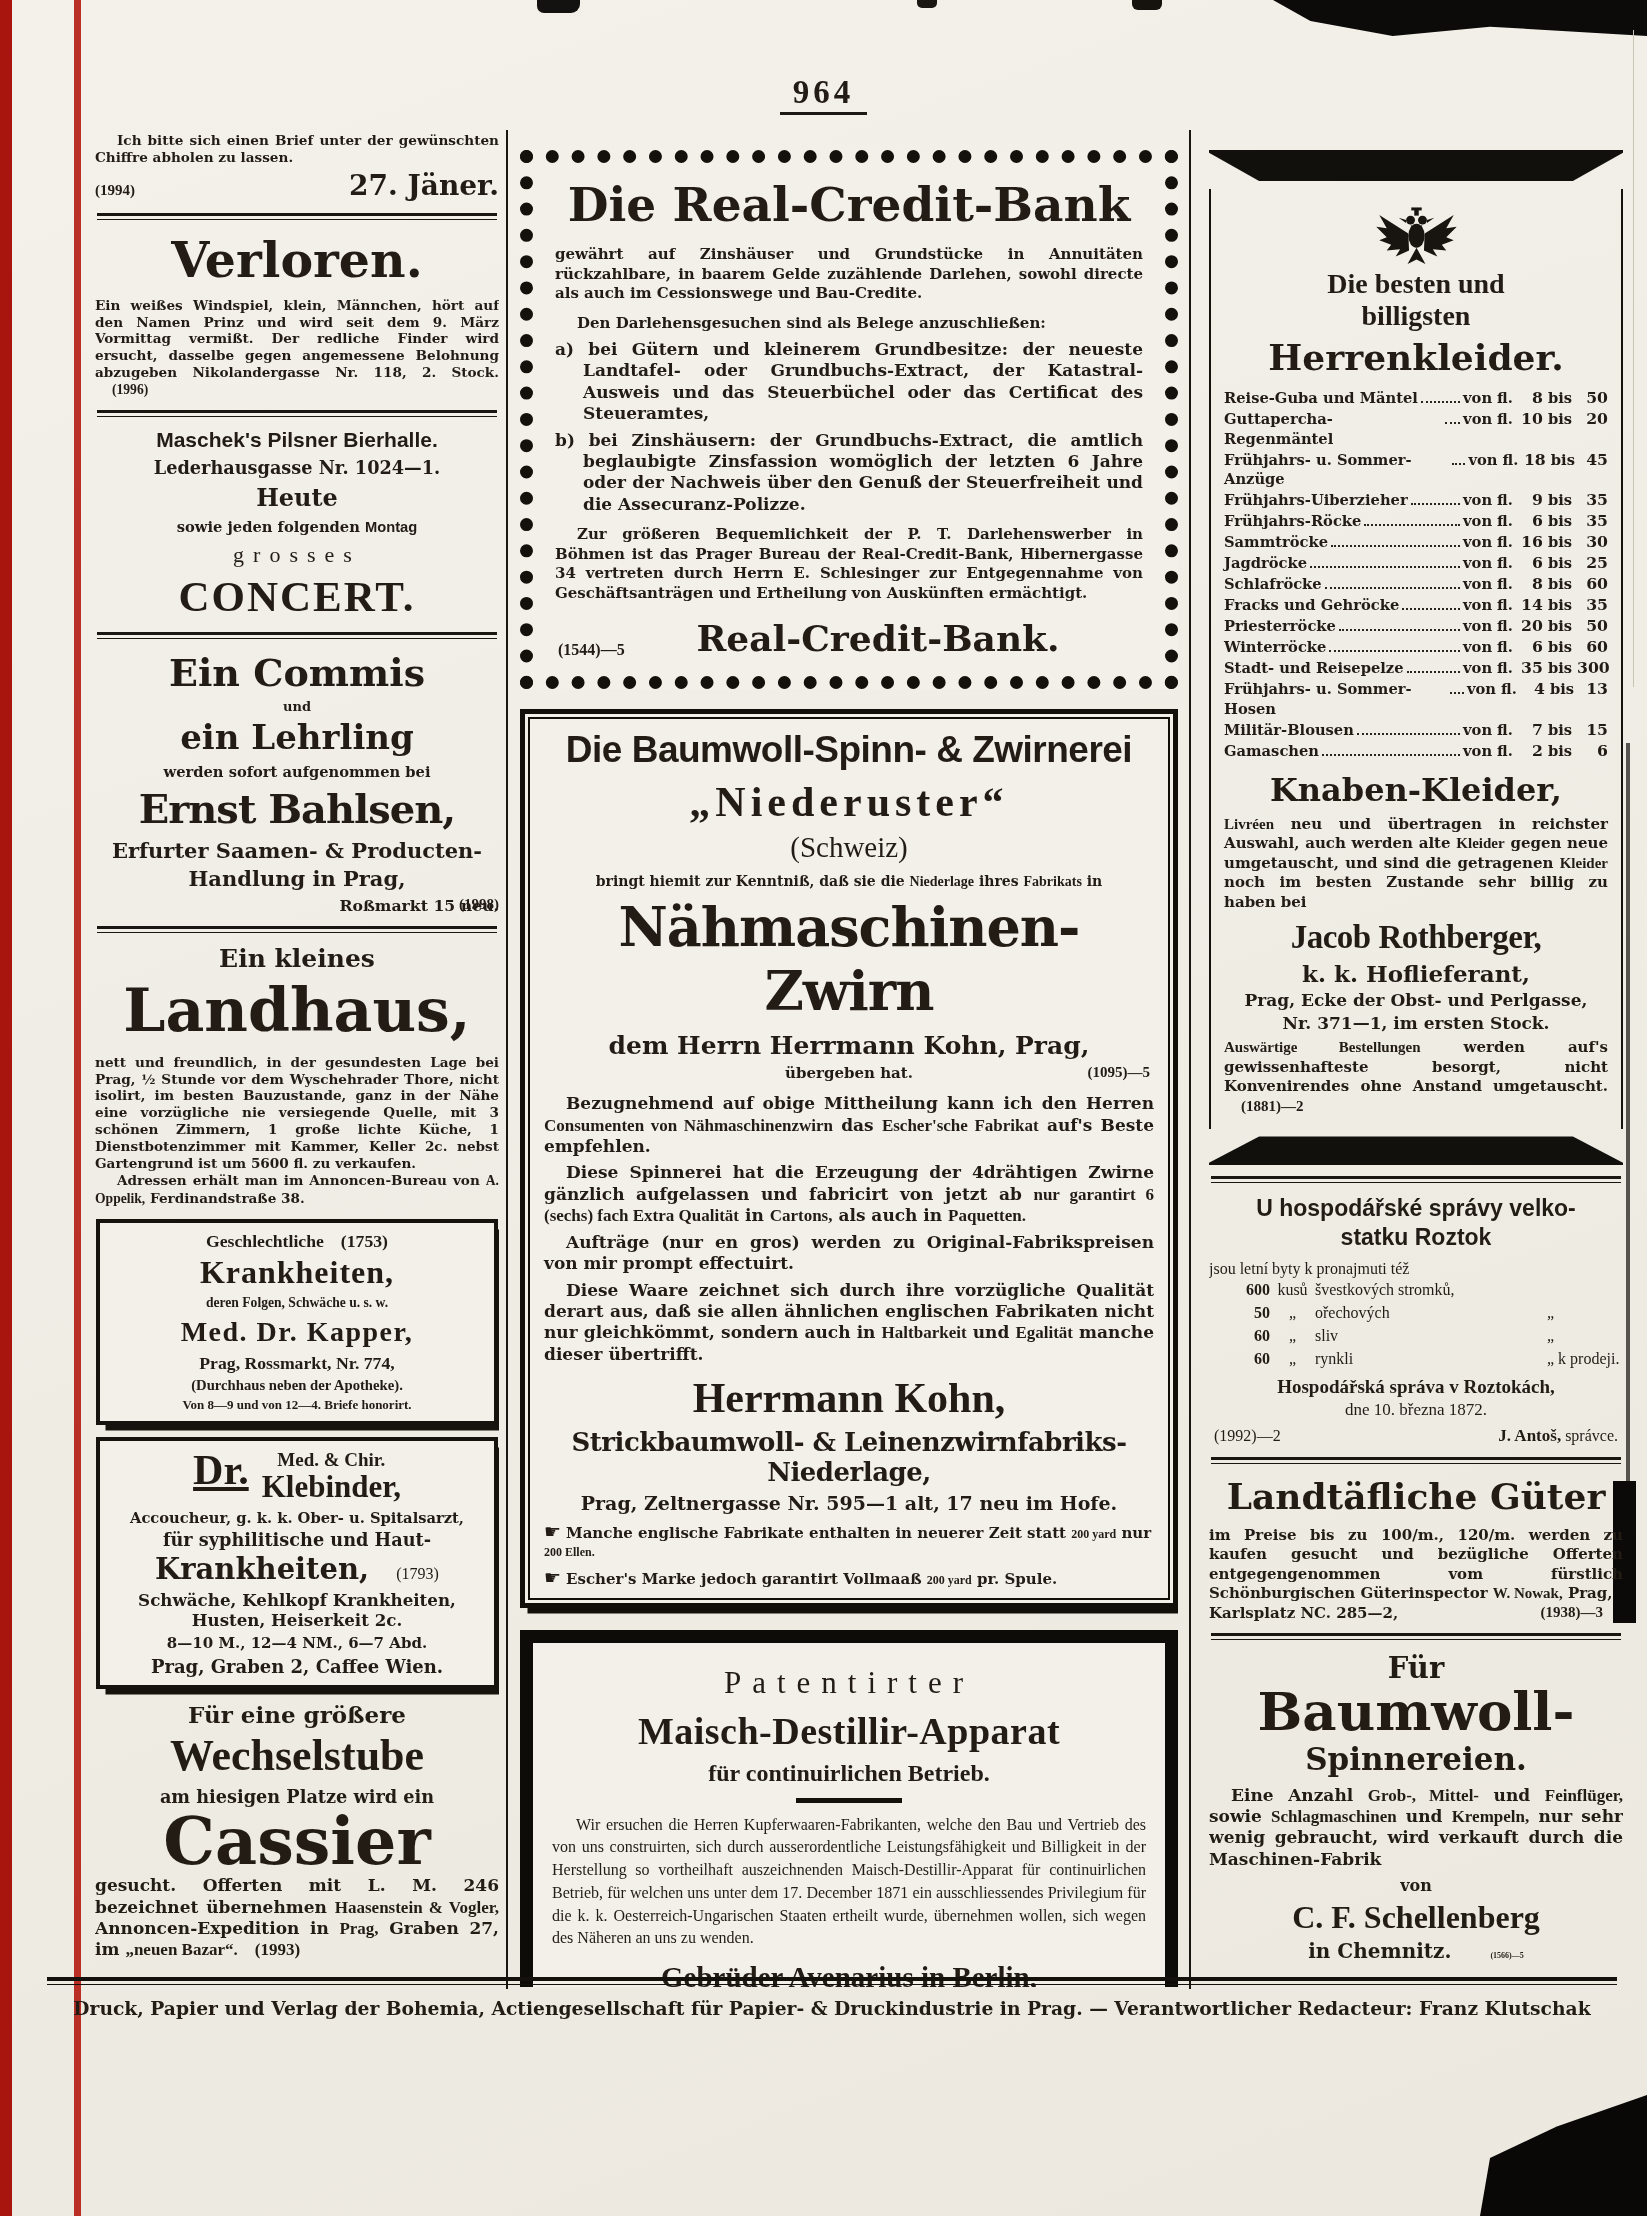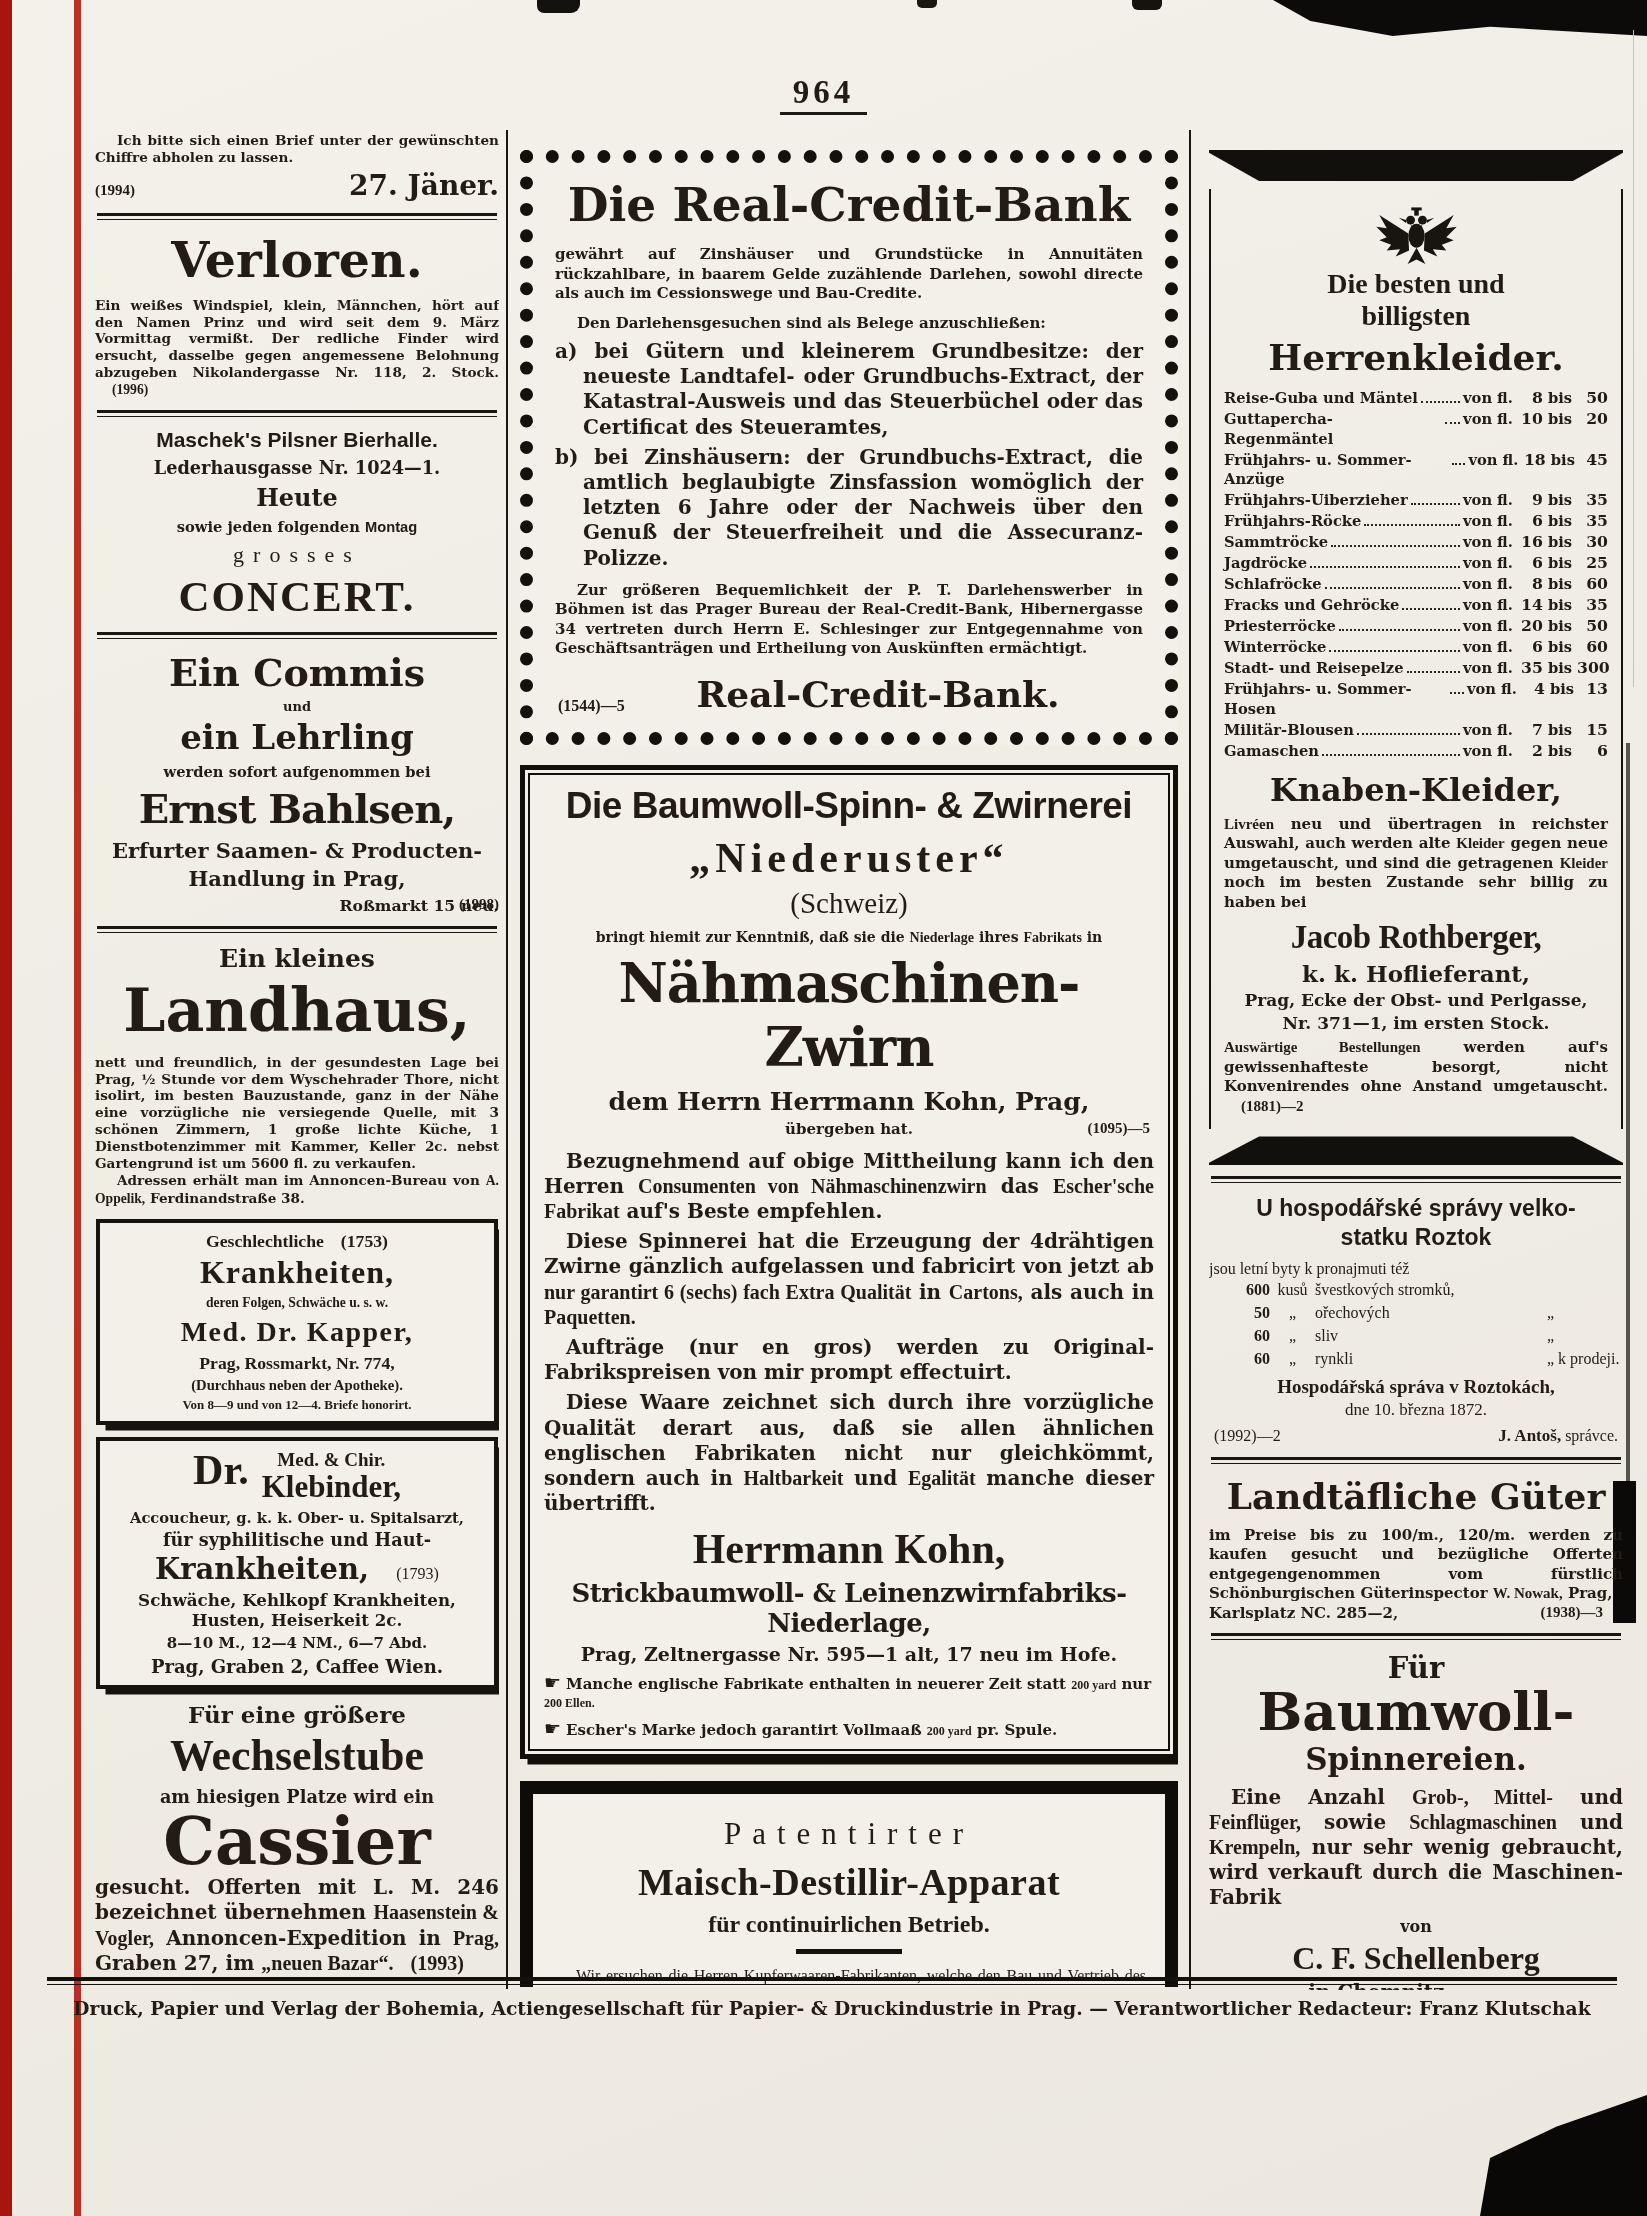--- a/index.html
+++ b/index.html
@@ -40,21 +40,21 @@
   .col-left   { left:95px;  top:132px; width:404px;  height:1854px; }
   .col-middle { left:520px; top:150px; width:658px; height:1837px; }
   .col-right  { left:1209px; top:150px; width:414px;  height:1840px; }
   .vdiv { position:absolute; top:130px; width:2px; height:1859px; background:#1a1611; }
   .vdiv1 { left:506px; } .vdiv2 { left:1189px; }
 
   .sep { border-top:3px solid #1a1611; border-bottom:1px solid #1a1611; height:3px; margin:11px 2px; }
 
   p { margin:0; }
   .body27 { font-size:13.6px; line-height:1.24; }
-  .body28 { font-size:20px; line-height:1.26; }
+  .body28 { font-size:17px; line-height:1.26; }
   .body30 { font-size:15px; line-height:1.3; }
   .indent { text-indent:22px; }
   .refi { font-family:"Liberation Serif", serif; font-weight:bold; margin-left:17px; white-space:nowrap; }
 
   
   .chiffre-row { display:flex; justify-content:space-between; align-items:baseline; margin-top:3px; }
   .chiffre-ref { font:bold 15px "Liberation Serif", serif; }
   .chiffre-date { font:bold 28px "DejaVu Serif", serif; }
 
   .verloren-title { font:bold 49px "DejaVu Serif", serif; text-align:center; margin:4px 0 8px; }
@@ -84,21 +84,21 @@
   .kapper-top { display:flex; justify-content:center; gap:17px; align-items:baseline;
     font:bold 17.7px "Liberation Serif", serif; }
   .kapper-title { font:bold 32px "Liberation Serif", serif; letter-spacing:1px; margin-top:2px; }
   .kapper-l3 { font:bold 13.6px "Liberation Serif", serif; margin-top:4px; }
   .kapper-name { font:bold 28px "Liberation Serif", serif; letter-spacing:1.5px; margin-top:5px; }
   .kapper-l5 { font:bold 17.7px "Liberation Serif", serif; margin-top:5px; }
   .kapper-l6 { font:bold 14.7px "Liberation Serif", serif; margin-top:3px; }
   .kapper-l7 { font:bold 13px "Liberation Serif", serif; margin-top:3px; }
 
   .kleb-head { display:flex; align-items:flex-start; justify-content:center; gap:13px; }
-  .kleb-dr { font:bold 42px "Liberation Serif", serif; line-height:1; }
+  .kleb-dr { font:bold 42px "Liberation Serif", serif; line-height:1;text-decoration:underline; }
   .kleb-medchir { font:bold 19px "Liberation Serif", serif; }
   .kleb-name { font:bold 31px "Liberation Serif", serif; line-height:1.05; }
   .kleb-l4 { font:bold 14.7px "DejaVu Serif", serif; margin-top:5px; }
   .kleb-l5 { font:bold 17.7px "DejaVu Serif", serif; margin-top:3px; }
   .kleb-krank { font:bold 29px "DejaVu Serif", serif; margin-top:2px; }
   .kleb-krank .refi { font-size:16px; font-weight:normal; }
   .kleb-l7 { font:bold 16.7px "DejaVu Serif", serif; margin-top:4px; }
   .kleb-l8 { font:bold 15px "DejaVu Serif", serif; margin-top:4px; }
   .kleb-l9 { font:bold 18px "DejaVu Serif", serif; margin-top:4px; }
 

